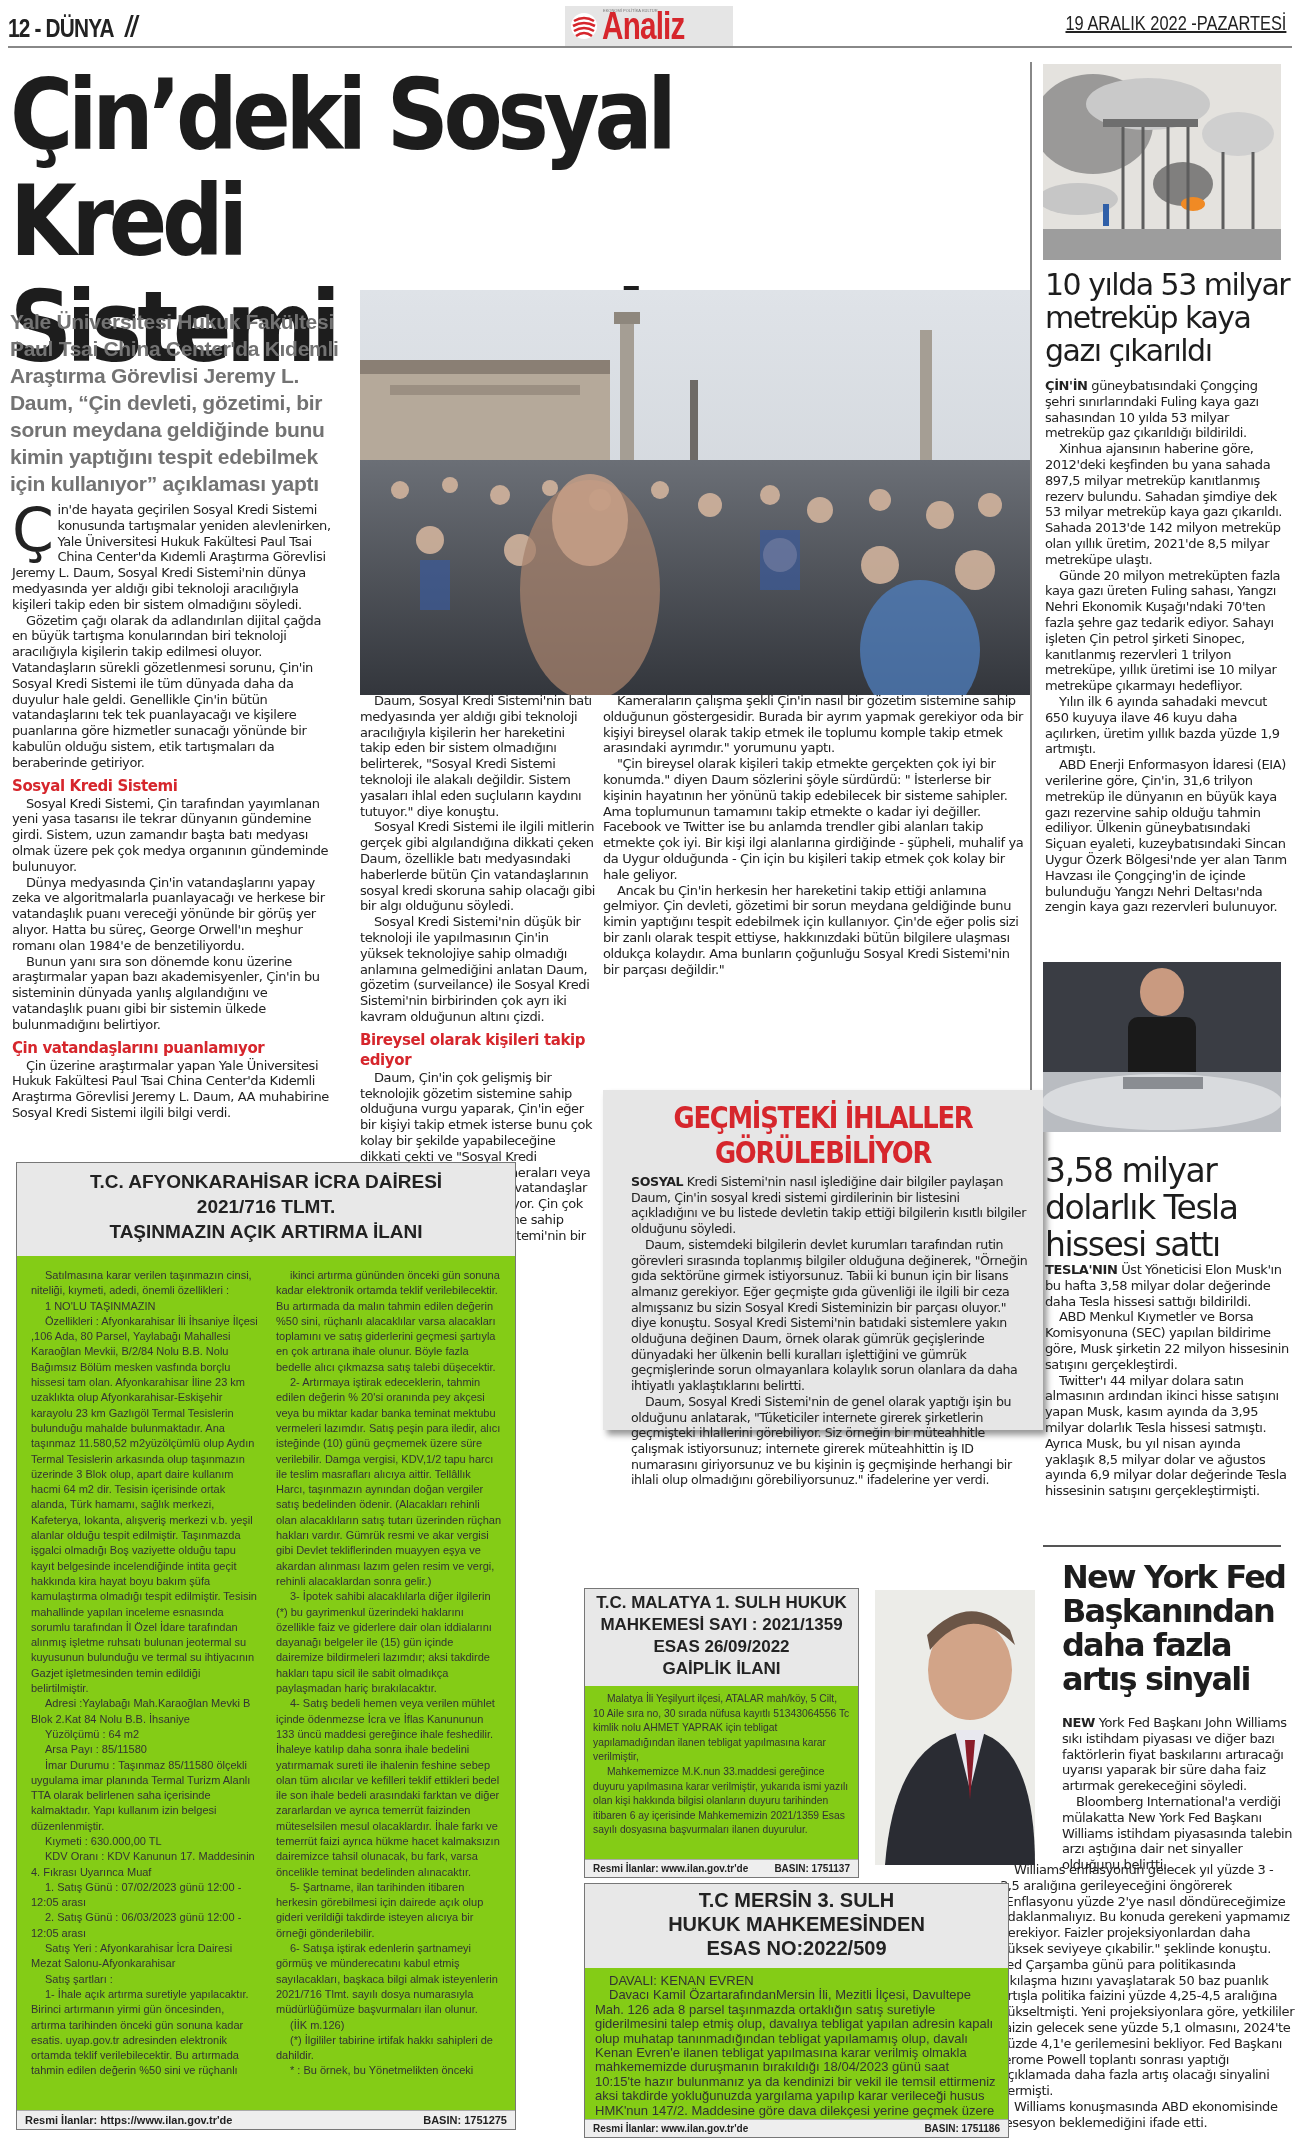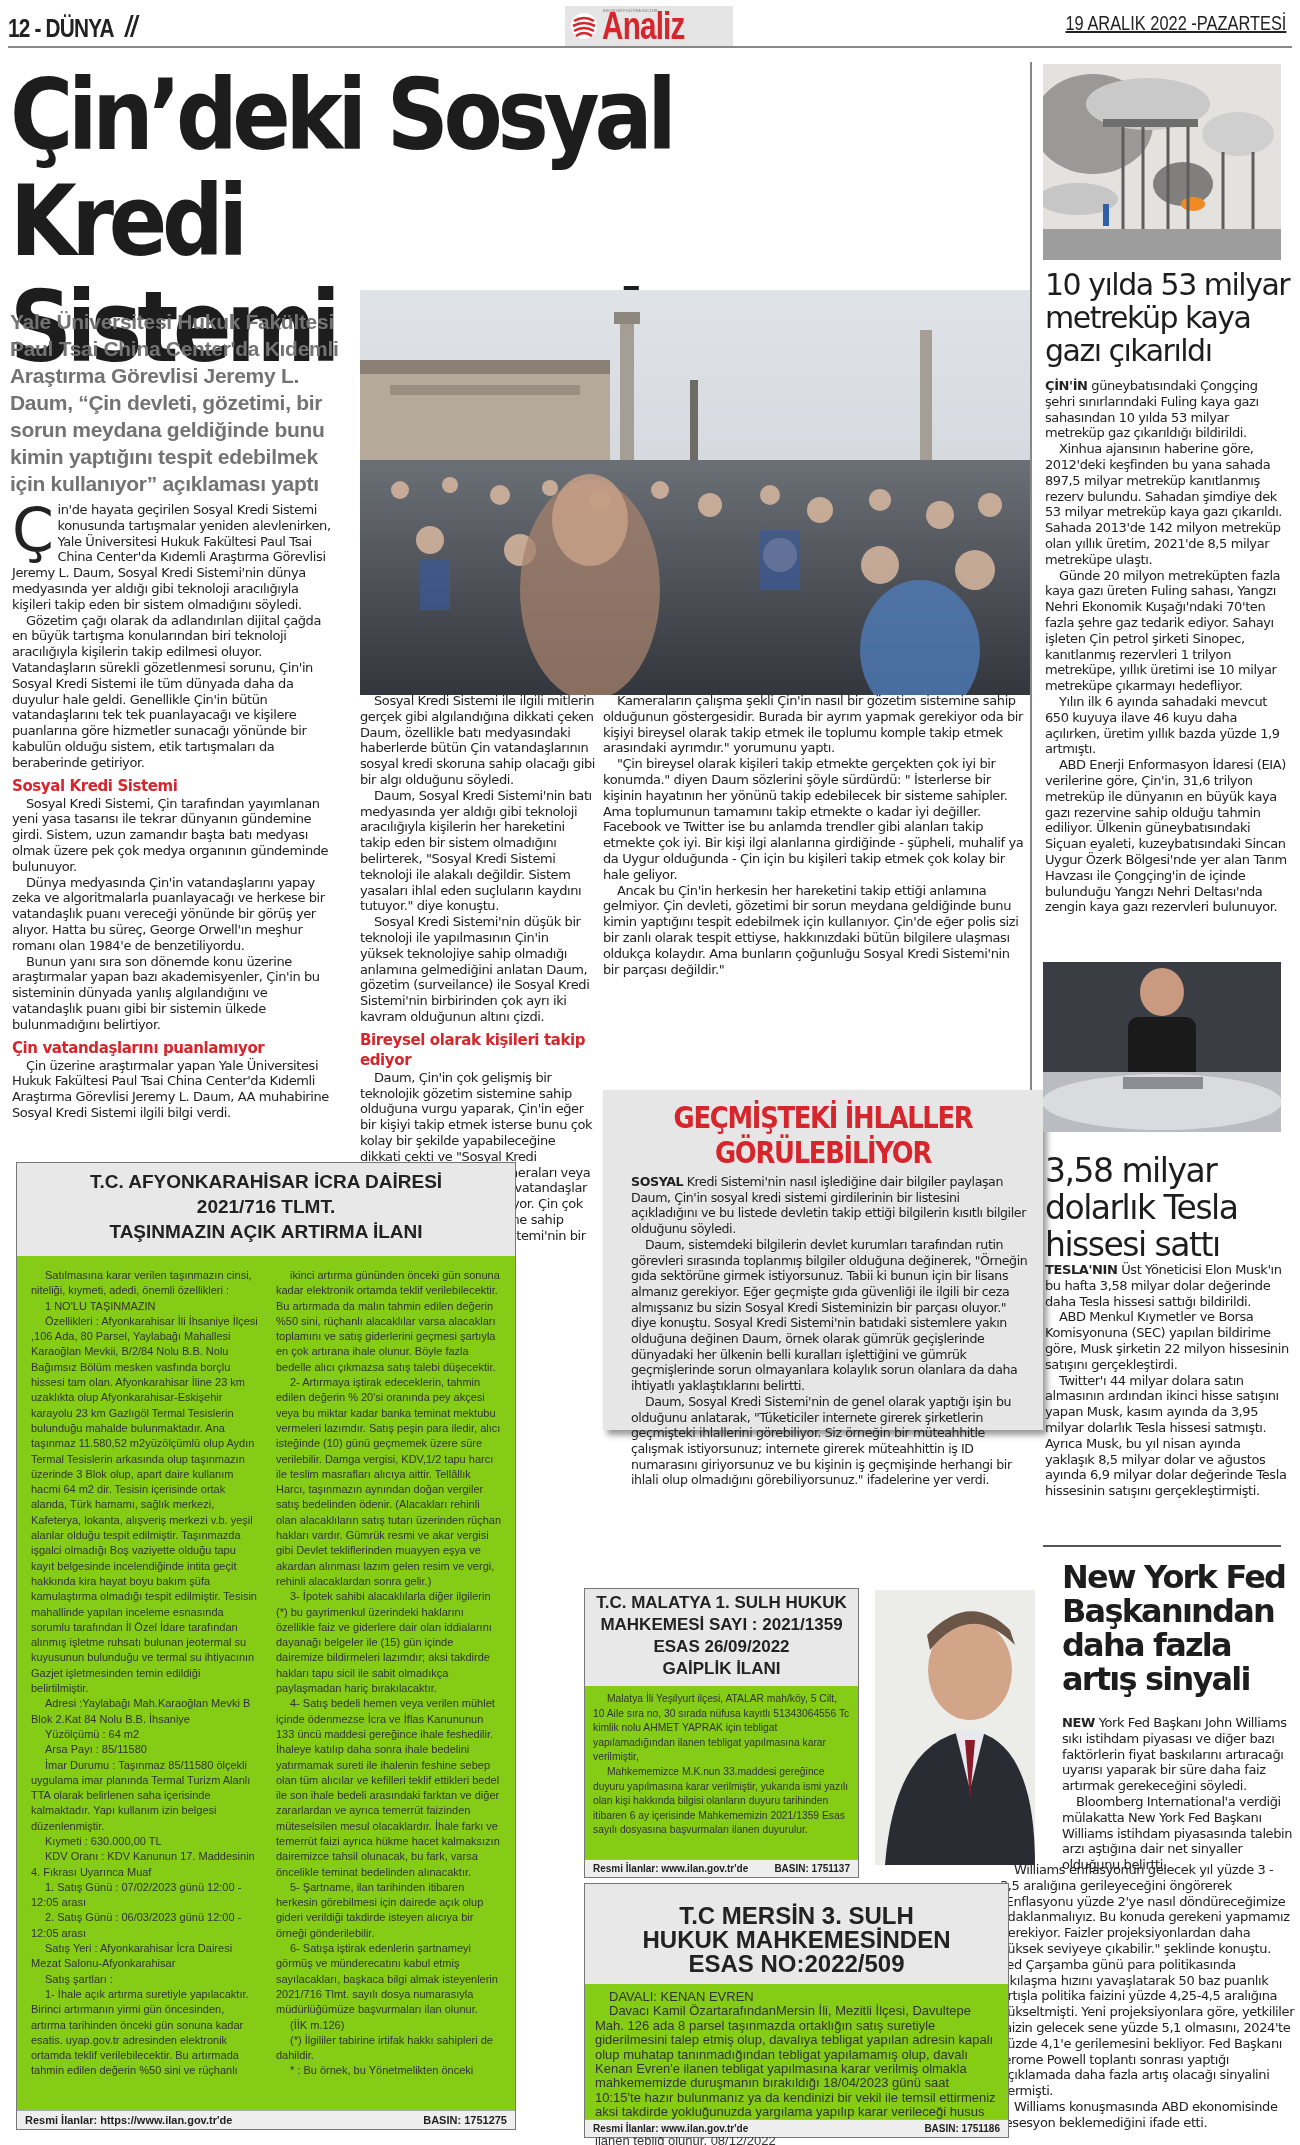--- a/index.html
+++ b/index.html
@@ -124,22 +124,22 @@
   <p>Gözetim çağı olarak da adlandırılan dijital çağda en büyük tartışma konularından biri teknoloji aracılığıyla kişilerin takip edilmesi oluyor. Vatandaşların sürekli gözetlenmesi sorunu, Çin'in Sosyal Kredi Sistemi ile tüm dünyada daha da duyulur hale geldi.  Genellikle Çin'in bütün vatandaşlarını tek tek puanlayacağı ve kişilere puanlarına göre hizmetler sunacağı yönünde bir kabulün olduğu sistem, etik tartışmaları da beraberinde getiriyor.</p>
   <div class="sub">Sosyal Kredi Sistemi</div>
   <p>Sosyal Kredi Sistemi, Çin tarafından yayımlanan yeni yasa tasarısı ile tekrar dünyanın gündemine girdi. Sistem, uzun zamandır başta batı medyası olmak üzere pek çok medya organının gündeminde bulunuyor.</p>
   <p>Dünya medyasında Çin'in vatandaşlarını yapay zeka ve algoritmalarla puanlayacağı ve herkese bir vatandaşlık puanı vereceği yönünde bir görüş yer alıyor. Hatta bu süreç, George Orwell'ın meşhur romanı olan 1984'e de benzetiliyordu.</p>
   <p>Bunun yanı sıra son dönemde konu üzerine araştırmalar yapan bazı akademisyenler, Çin'in bu sisteminin dünyada yanlış algılandığını ve vatandaşlık puanı gibi bir sistemin ülkede bulunmadığını belirtiyor.</p>
   <div class="sub">Çin vatandaşlarını puanlamıyor</div>
   <p>Çin üzerine araştırmalar yapan Yale Üniversitesi Hukuk Fakültesi Paul Tsai China Center'da Kıdemli Araştırma Görevlisi Jeremy L. Daum, AA muhabirine Sosyal Kredi Sistemi ilgili bilgi verdi.</p>
 </div>
 
 <div class="abs col2 body-text">
+  <p>Daum, Sosyal Kredi Sistemi'nin batı medyasında yer aldığı gibi teknoloji aracılığıyla kişilerin her hareketini takip eden bir sistem olmadığını belirterek, "Sosyal Kredi Sistemi teknoloji ile alakalı değildir. Sistem yasaları ihlal eden suçluların kaydını tutuyor." diye konuştu.</p>
   <p>Sosyal Kredi Sistemi ile ilgili mitlerin gerçek gibi algılandığına dikkati çeken Daum, özellikle batı medyasındaki haberlerde bütün Çin vatandaşlarının sosyal kredi skoruna sahip olacağı gibi bir algı olduğunu söyledi.</p>
-  <p>Daum, Sosyal Kredi Sistemi'nin batı medyasında yer aldığı gibi teknoloji aracılığıyla kişilerin her hareketini takip eden bir sistem olmadığını belirterek, "Sosyal Kredi Sistemi teknoloji ile alakalı değildir. Sistem yasaları ihlal eden suçluların kaydını tutuyor." diye konuştu.</p>
   <p>Sosyal Kredi Sistemi'nin düşük bir teknoloji ile yapılmasının Çin'in yüksek teknolojiye sahip olmadığı anlamına gelmediğini anlatan Daum, gözetim (surveilance) ile Sosyal Kredi Sistemi'nin birbirinden çok ayrı iki kavram olduğunun altını çizdi.</p>
   <div class="sub">Bireysel olarak kişileri takip ediyor</div>
   <p>Daum, Çin'in çok gelişmiş bir teknolojik gözetim sistemine sahip olduğuna vurgu yaparak, Çin'in eğer bir kişiyi takip etmek isterse bunu çok kolay bir şekilde yapabileceğine dikkati çekti ve "Sosyal Kredi Sistemi'nde güvenlik kameraları veya yapay zeka sistemleri ile vatandaşlar takip edilerek puanlanmıyor. Çin çok gelişmiş bir takip sistemine sahip ancak bu Sosyal Kredi Sistemi'nin bir parçası değil.</p>
 </div>
 
 <div class="abs col3 body-text">
   <p>Kameraların çalışma şekli Çin'in nasıl bir gözetim sistemine sahip olduğunun göstergesidir. Burada bir ayrım yapmak gerekiyor oda bir kişiyi bireysel olarak takip etmek ile toplumu komple takip etmek arasındaki ayrımdır." yorumunu yaptı.</p>
   <p>"Çin bireysel olarak kişileri takip etmekte gerçekten çok iyi bir konumda." diyen Daum sözlerini şöyle sürdürdü: " İsterlerse bir kişinin hayatının her yönünü takip edebilecek bir sisteme sahipler. Ama toplumunun tamamını takip etmekte o kadar iyi değiller. Facebook ve Twitter ise bu anlamda trendler gibi alanları takip etmekte çok iyi. Bir kişi ilgi alanlarına girdiğinde - şüpheli, muhalif ya da Uygur olduğunda - Çin için bu kişileri takip etmek çok kolay bir hale geliyor.</p>
   <p>Ancak bu Çin'in herkesin her hareketini takip ettiği anlamına gelmiyor. Çin devleti, gözetimi bir sorun meydana geldiğinde bunu kimin yaptığını tespit edebilmek için kullanıyor. Çin'de eğer polis sizi bir zanlı olarak tespit ettiyse, hakkınızdaki bütün bilgilere ulaşması oldukça kolaydır. Ama bunların çoğunluğu Sosyal Kredi Sistemi'nin bir parçası değildir."</p>
 </div>
@@ -277,21 +277,21 @@
     <p>Malatya İli Yeşilyurt ilçesi, ATALAR mah/köy, 5 Cilt, 10 Aile sıra no, 30 sırada nüfusa kayıtlı 51343064556 Tc kimlik nolu AHMET YAPRAK için tebligat yapılamadığından ilanen tebligat yapılmasına karar verilmiştir,</p>
       <p>Mahkememizce M.K.nun 33.maddesi gereğince duyuru yapılmasına karar verilmiştir, yukarıda ismi yazılı olan kişi hakkında bilgisi olanların duyuru tarihinden itibaren 6 ay içerisinde Mahkememizin 2021/1359 Esas sayılı dosyasına başvurmaları ilanen duyurulur.</p>
   </div>
   <div class="ad-foot" style="position:absolute;bottom:0;left:0;right:0;font-size:10px">
     <span>Resmi İlanlar: www.ilan.gov.tr'de</span>
     <span>BASIN:  1751137</span>
   </div>
 </div>
 
 <div class="abs ad ad-mersin">
-  <div class="ad-head" style="font-size:24px;line-height:24px;padding:20px 0 8px">
+  <div class="ad-head" style="font-size:20px;line-height:24px;padding:4px 0 8px">
     <div>T.C MERSİN 3. SULH</div>
       <div>HUKUK MAHKEMESİNDEN</div>
       <div>ESAS NO:2022/509</div>
   </div>
   <div class="ad-body" style="padding:6px 10px 0 10px;font-size:13px;line-height:14.4px">
     <p>DAVALI: KENAN EVREN</p>
       <p>Davacı Kamil ÖzartarafındanMersin İli, Mezitli İlçesi, Davultepe Mah. 126 ada 8 parsel taşınmazda ortaklığın satış suretiyle giderilmesini talep etmiş olup, davalıya tebligat yapılan adresin kapalı olup muhatap tanınmadığından tebligat yapılamamış olup, davalı Kenan Evren'e ilanen tebligat yapılmasına karar verilmiş olmakla mahkememizde duruşmanın bırakıldığı 18/04/2023 günü saat 10:15'te hazır bulunmanız ya da kendinizi bir vekil ile temsil ettirmeniz aksi takdirde yokluğunuzda yargılama yapılıp karar verileceği husus HMK'nun 147/2. Maddesine göre dava dilekçesi yerine geçmek üzere ilanen tebliğ olunur. 08/12/2022</p>
   </div>
   <div class="ad-foot" style="position:absolute;bottom:0;left:0;right:0;font-size:10px">
     <span>Resmi İlanlar: www.ilan.gov.tr'de</span>

